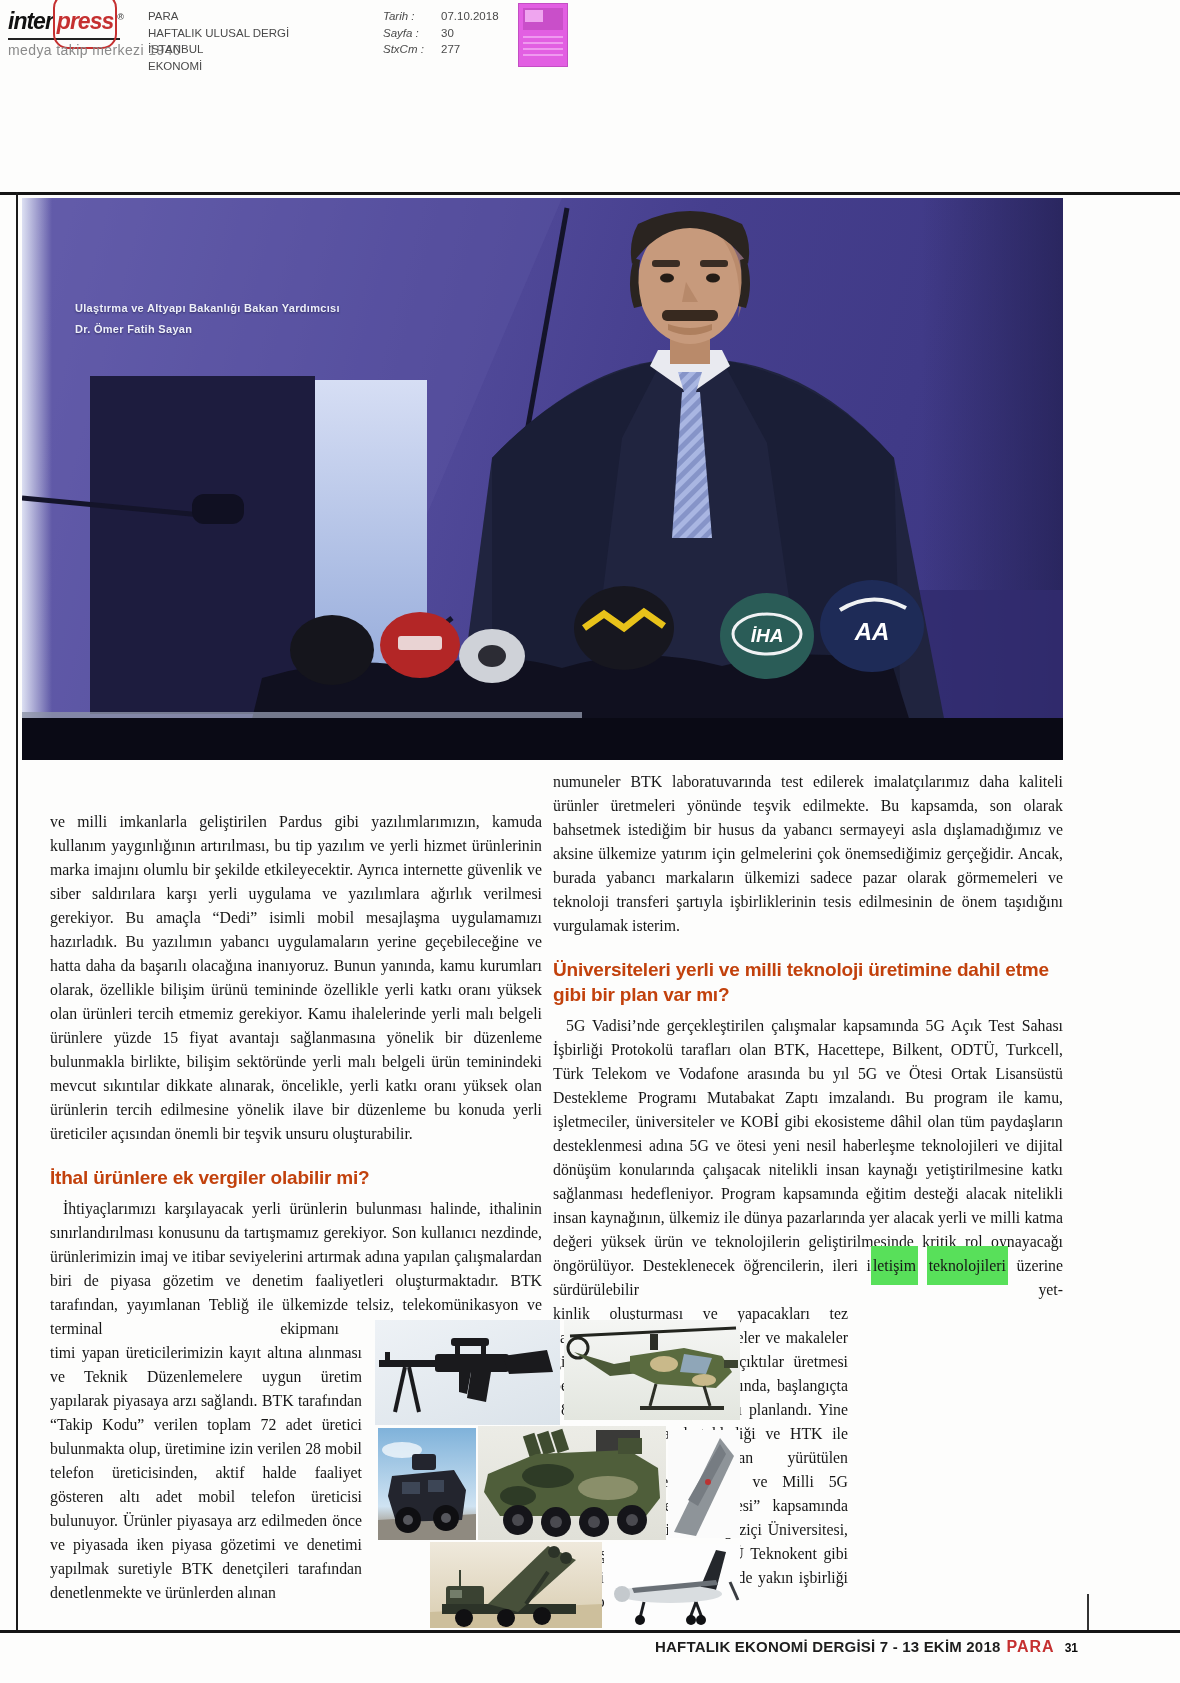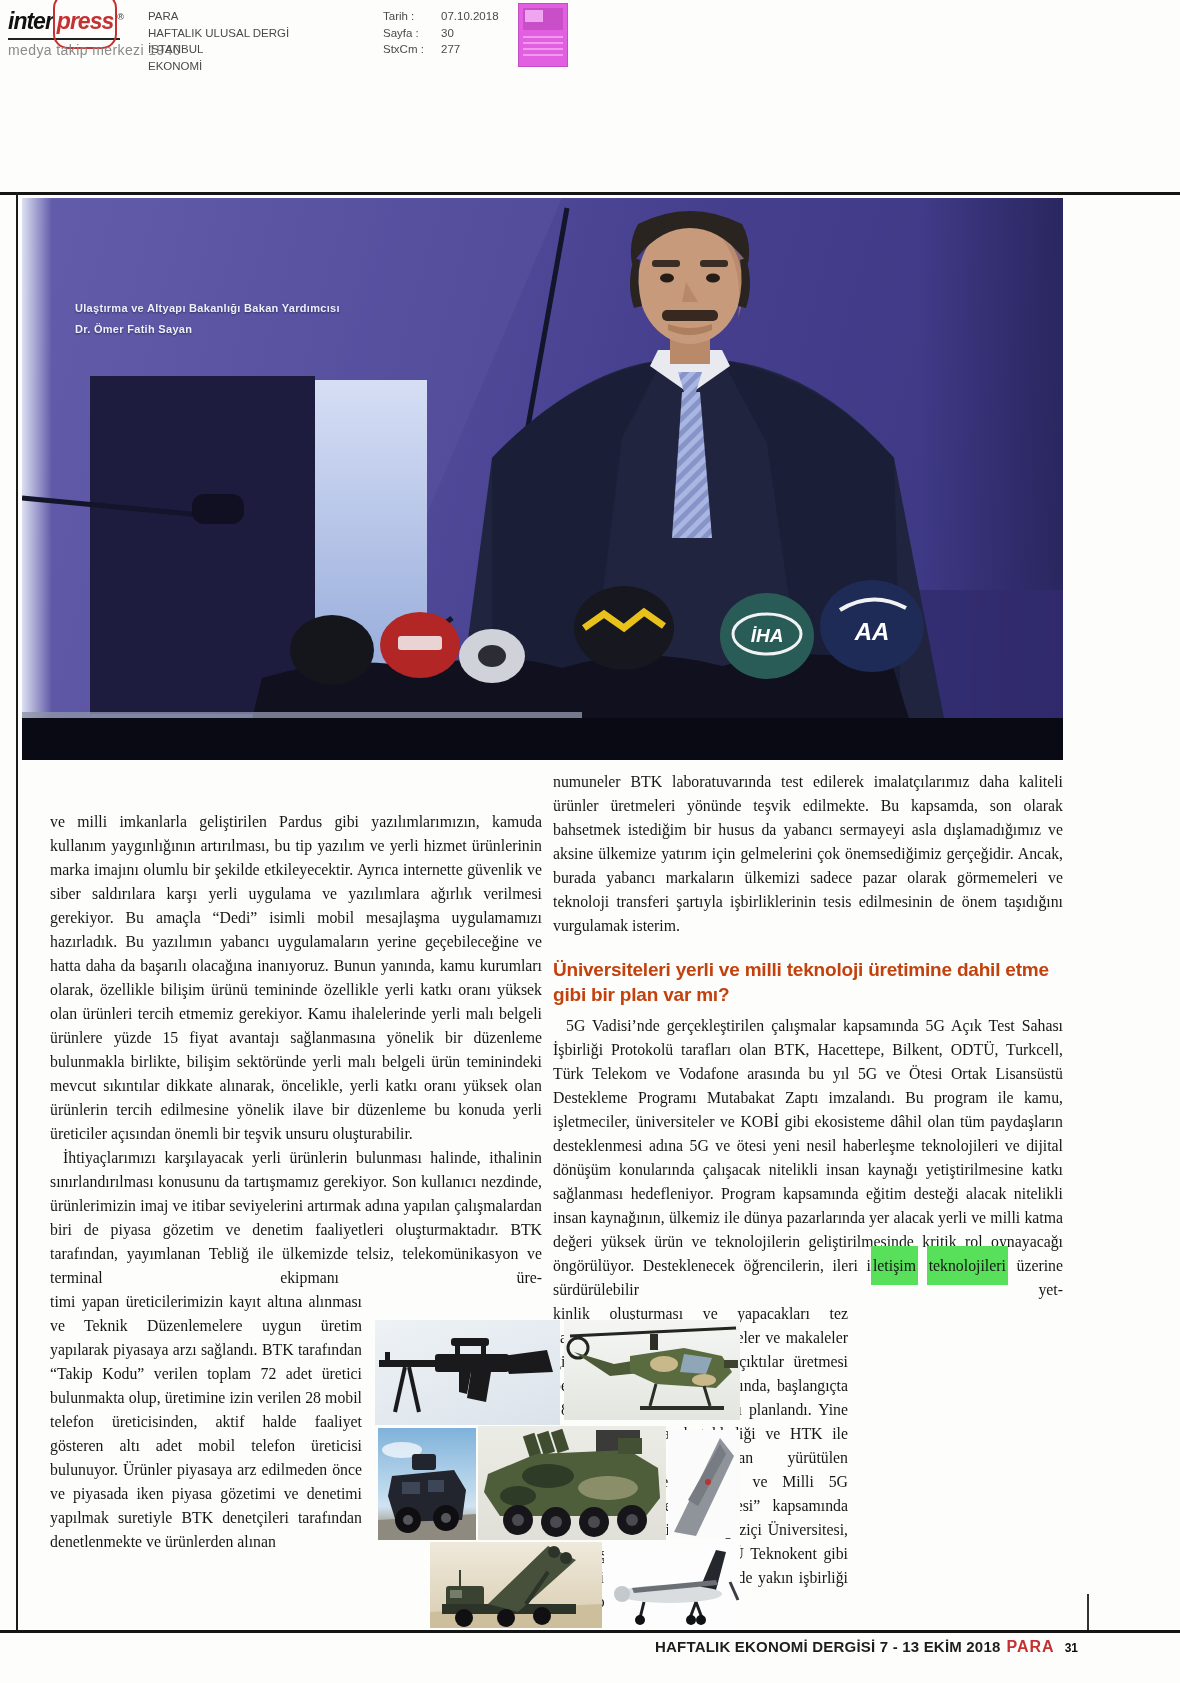--- a/index.html
+++ b/index.html
@@ -8,21 +8,21 @@
   
   .logo-block{position:absolute;left:8px;top:8px;width:112px;}
   .logo-line1{font-weight:bold;font-size:23px;letter-spacing:-1px;color:#111;white-space:nowrap;font-style:italic;}
   .logo-press{color:var(--brand-red,#c53030);border:2px solid var(--brand-red,#c53030);padding:13px 2px;border-radius:15px;}
   .logo-reg{font-size:9px;vertical-align:super;color:#555;font-style:normal;}
   .logo-rule{border-top:2px solid #222;margin:3px 0 2px 0;}
   .logo-tagline{font-size:14px;color:#8a8a8a;letter-spacing:.4px;white-space:nowrap;}
   .pub-block{position:absolute;left:148px;top:8px;font-size:11.5px;line-height:16.5px;color:#4a4a4a;}
   .clip-block{position:absolute;left:383px;top:8px;font-size:11.5px;line-height:16.5px;color:#4a4a4a;}
   .clip-row{display:flex;}
-  .clip-label{width:58px;}
+  .clip-label{width:58px;font-style:italic;}
   .stamp{position:absolute;left:518px;top:3px;width:48px;height:62px;background:#e25fe2;border:1px solid #c44ec4;}
   .stamp .s-top{position:absolute;left:4px;top:4px;right:4px;height:22px;background:#c94fc9;}
   .stamp .s-top i{position:absolute;left:2px;top:2px;width:18px;height:12px;background:#efa5ef;display:block;}
   .stamp .s-line{position:absolute;left:4px;right:4px;height:2px;background:#f3a8f3;opacity:.8;}
   
   .rule-top{position:absolute;left:0;top:192px;width:1180px;height:3px;background:#151515;}
   .rule-left{position:absolute;left:16px;top:192px;width:2px;height:1440px;background:#1b1b1b;}
   .rule-bottom{position:absolute;left:0;top:1630px;width:1180px;height:3px;background:#151515;}
   .tick-right{position:absolute;left:1087px;top:1594px;width:2px;height:36px;background:#333;}
   
@@ -181,20 +181,21 @@
       <rect x="0" y="520" width="1041" height="42" fill="#0a0a15"></rect>
     </svg>
     <div class="caption">
       <div>Ulaştırma ve Altyapı Bakanlığı Bakan Yardımcısı</div>
       <div>Dr. Ömer Fatih Sayan</div>
     </div>
   </div>
 
   <div class="col col-left">
     <p>ve milli imkanlarla geliştirilen Pardus gibi yazılımlarımızın, kamuda kullanım yaygınlığının artırılması, bu tip yazılım ve yerli hizmet ürünlerinin marka imajını olumlu bir şekilde etkileyecektir. Ayrıca internette güvenlik ve siber saldırılara karşı yerli uygulama ve yazılımlara ağırlık verilmesi gerekiyor. Bu amaçla “Dedi” isimli mobil mesajlaşma uygulamamızı hazırladık. Bu yazılımın yabancı uygulamaların yerine geçebileceğine ve hatta daha da başarılı olacağına inanıyoruz. Bunun yanında, kamu kurumları olarak, özellikle bilişim ürünü temininde özellikle yerli katkı oranı yüksek olan ürünleri tercih etmemiz gerekiyor. Kamu ihalelerinde yerli malı belgeli ürünlere yüzde 15 fiyat avantajı sağlanmasına yönelik bir düzenleme bulunmakla birlikte, bilişim sektöründe yerli malı belgeli ürün teminindeki mevcut sıkıntılar dikkate alınarak, öncelikle, yerli katkı oranı yüksek olan ürünlerin tercih edilmesine yönelik ilave bir düzenleme bu konuda yerli üreticiler açısından önemli bir teşvik unsuru oluşturabilir.</p>
+    <h2 class="qhead">İthal ürünlere ek vergiler olabilir mi?</h2>
     <p class="p-indent p-splitwide">İhtiyaçlarımızı karşılayacak yerli ürünlerin bulunması halinde, ithalinin sınırlandırılması konusunu da tartışmamız gerekiyor. Son kullanıcı nezdinde, ürünlerimizin imaj ve itibar seviyelerini artırmak adına yapılan çalışmalardan biri de piyasa gözetim ve denetim faaliyetleri oluşturmaktadır. BTK tarafından, yayımlanan Tebliğ ile ülkemizde telsiz, telekomünikasyon ve terminal ekipmanı üre-</p>
     <p class="p-narrow-left">timi yapan üreticilerimizin kayıt altına alınması ve Teknik Düzenlemelere uygun üretim yapılarak piyasaya arzı sağlandı. BTK tarafından “Takip Kodu” verilen toplam 72 adet üretici bulunmakta olup, üretimine izin verilen 28 mobil telefon üreticisinden, aktif halde faaliyet gösteren altı adet mobil telefon üreticisi bulunuyor. Ürünler piyasaya arz edilmeden önce ve piyasada iken piyasa gözetimi ve denetimi yapılmak suretiyle BTK denetçileri tarafından denetlenmekte ve ürünlerden alınan</p>
   </div>
 
   <div class="col col-right">
     <p>numuneler BTK laboratuvarında test edilerek imalatçılarımız daha kaliteli ürünler üretmeleri yönünde teşvik edilmekte. Bu kapsamda, son olarak bahsetmek istediğim bir husus da yabancı sermayeyi asla dışlamadığımız ve aksine ülkemize yatırım için gelmelerini çok önemsediğimiz gerçeğidir. Ancak, burada yabancı markaların ülkemizi sadece pazar olarak görmemeleri ve teknoloji transferi şartıyla işbirliklerinin tesis edilmesinin de önem taşıdığını vurgulamak isterim.</p>
     <h2 class="qhead">Üniversiteleri yerli ve milli teknoloji üretimine dahil etme gibi bir plan var mı?</h2>
     <p class="p-indent p-splitwide"><span>5G Vadisi’nde gerçekleştirilen çalışmalar kapsamında 5G Açık Test Sahası İşbirliği Protokolü tarafları olan BTK, Hacettepe, Bilkent, ODTÜ, Turkcell, Türk Telekom ve Vodafone arasında bu yıl 5G ve Ötesi Ortak Lisansüstü Destekleme Programı Mutabakat Zaptı imzalandı. Bu program ile kamu, işletmeciler, üniversiteler ve KOBİ gibi ekosisteme dâhil olan tüm paydaşların desteklenmesi adına 5G ve ötesi yeni nesil haberleşme teknolojileri ve dijital dönüşüm konularında çalışacak nitelikli insan kaynağı yetiştirilmesine katkı sağlanması hedefleniyor. Program kapsamında eğitim desteği alacak nitelikli insan kaynağının, ülkemiz ile dünya pazarlarında yer alacak yerli ve milli katma değeri yüksek ürün ve teknolojilerin geliştirilmesinde kritik rol oynayacağı öngörülüyor. Desteklenecek öğrencilerin, ileri i</span><mark class="hl">letişim</mark><span> </span><mark class="hl">teknolojileri</mark><span> üzerine sürdürülebilir yet-</span></p>
     <p class="p-narrow-right">kinlik oluşturması ve yapacakları tez çalışmalarıyla patentler, projeler ve makaleler gibi çok çeşitli formlarda çıktılar üretmesi bekleniyor. Program kapsamında, başlangıçta 18 araştırmacının yer alması planlandı. Yine kurumumuzun da desteklediği ve HTK ile işletmecilerimiz tarafından yürütülen TÜBİTAK destekli “Yerli ve Milli 5G Haberleşme Şebekesi Projesi” kapsamında İTÜ Bilişim Enstitüsü, Boğaziçi Üniversitesi, Altınbaş Üniversitesi, ODTÜ Teknokent gibi üniversite ve teknokentlerle de yakın işbirliği yapılıyor.</p>
   </div>

